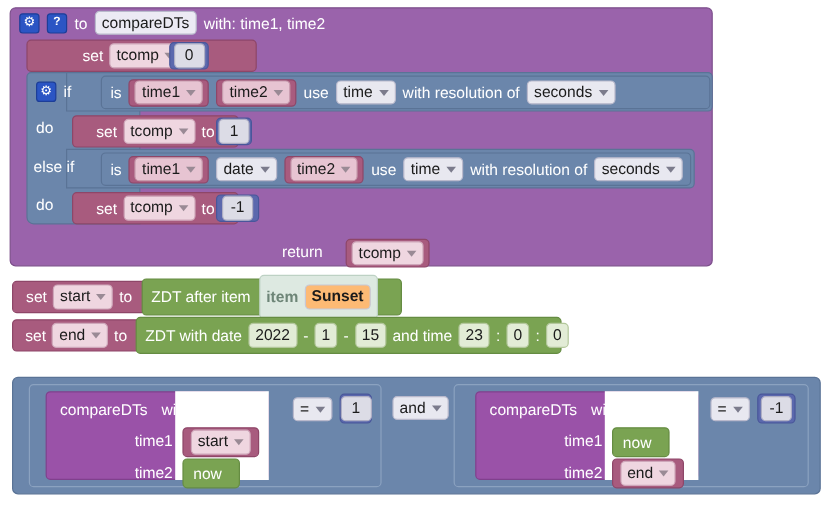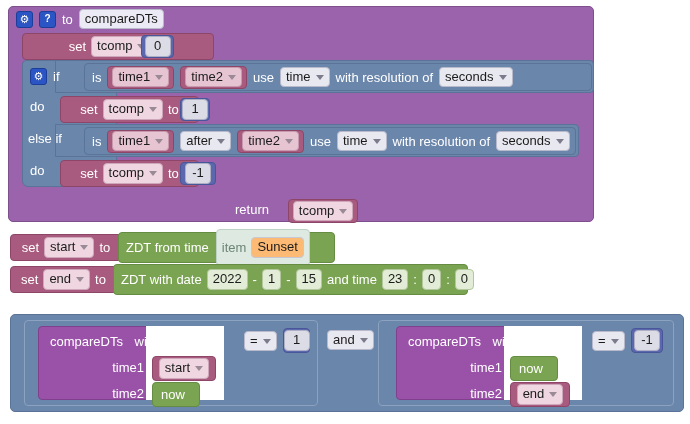--- a/index.html
+++ b/index.html
@@ -61,20 +61,21 @@
 
 <div class="canvas">
 
   <div class="blk c-proc" style="left:8px;top:6px;width:586px;height:216px;border-radius:5px;"></div>
 
   <div class="blk row" style="left:8px;top:6px;width:289px;height:26px;border-radius:5px 5px 0 0;padding:0 8px;gap:6px;">
     <span class="icobtn gear">⚙</span>
     <span class="icobtn">?</span>
     <span class="lbl">to</span>
     <span class="field lt">compareDTs</span>
+    <span class="lbl">with: time1, time2</span>
   </div>
 
   <div class="blk c-var row" style="left:22px;top:33px;width:192px;height:27px;border-radius:4px;padding:0 6px;gap:5px;">
     <span class="lbl">set</span>
     <span class="field varf">
       <span>tcomp</span>
         <i class="caret"></i>
     </span>
     <span class="lbl">to</span>
   </div>
@@ -138,21 +139,21 @@
 
   <div class="blk c-ctrl row" style="left:84px;top:127px;width:492px;height:28px;border-radius:4px;padding:0 7px;gap:6px;">
     <span class="lbl">is</span>
     <span class="blk c-var row" style="position:relative;left:0;top:0;height:23px;border-radius:4px;padding:0 4px;">
       <span class="field pinkf">
         <span>time1</span>
           <i class="caret"></i>
       </span>
     </span>
     <span class="field">
-      <span>after</span>
+      <span>date</span>
         <i class="caret dk"></i>
     </span>
     <span class="blk c-var row" style="position:relative;left:0;top:0;height:23px;border-radius:4px;padding:0 4px;">
       <span class="field pinkf">
         <span>time2</span>
           <i class="caret"></i>
       </span>
     </span>
     <span class="lbl">use</span>
     <span class="field">
@@ -193,22 +194,22 @@
 
   <div class="blk c-var row" style="left:10px;top:234px;width:112px;height:27px;border-radius:4px;padding:0 6px;gap:5px;">
     <span class="lbl">set</span>
     <span class="field varf">
       <span>start</span>
         <i class="caret"></i>
     </span>
     <span class="lbl">to</span>
   </div>
   <div class="blk c-green row" style="left:118px;top:232px;width:217px;height:31px;border-radius:4px;padding:0 7px;gap:7px;">
-    <span class="lbl">ZDT from time</span>
-    <span class="blk row" style="position:relative;left:0;top:0;height:37px;background:#dde9e1;border:1px solid #bdd1c4;border-radius:4px;padding:0 5px;gap:5px;">
+    <span class="lbl">ZDT after item</span>
+    <span class="blk row" style="position:relative;left:0;top:0;height:37px;background:#dde9e1;border:1px solid #bdd1c4;border-radius:4px;padding:0 5px;gap:5px;font-weight:bold;">
       <span style="color:#6d8577;">item</span>
       <span class="field white">Sunset</span>
     </span>
   </div>
 
   <div class="blk c-var row" style="left:10px;top:266px;width:107px;height:27px;border-radius:4px;padding:0 6px;gap:5px;">
     <span class="lbl">set</span>
     <span class="field varf">
       <span>end</span>
         <i class="caret"></i>

